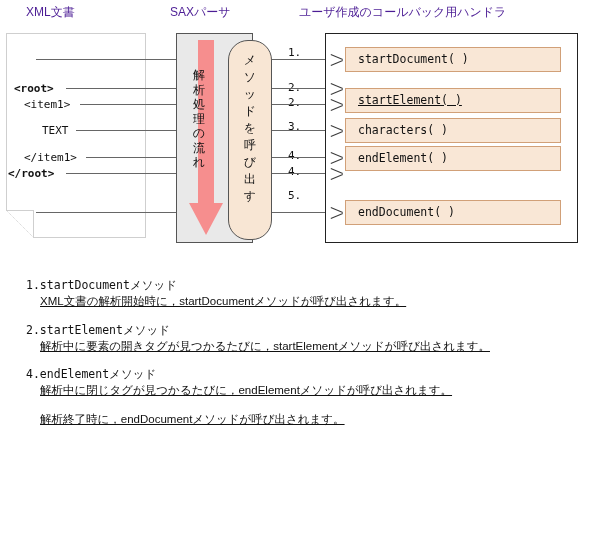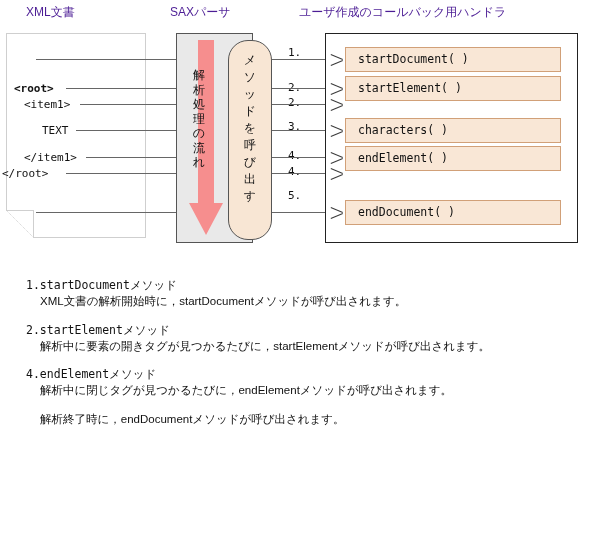--- a/index.html
+++ b/index.html
@@ -57,21 +57,21 @@
     font-family: "DejaVu Sans Mono", "Liberation Mono", monospace;
     font-size: 11px;
     line-height: 12px;
     white-space: nowrap;
     color: #111111;
   }
   #xl-root   { left: 14px; top: 83px; font-weight: bold; }
   #xl-item   { left: 24px; top: 99px; }
   #xl-text   { left: 42px; top: 125px; }
   #xl-eitem  { left: 24px; top: 152px; }
-  #xl-eroot  { left: 2px; top: 168px; }
+  #xl-eroot  { left: 8px; top: 168px; font-weight: bold; }
 
   
   .conn {
     position: absolute;
     height: 0;
     border-top: 1.4px solid #666666;
   }
 
   
   #sax-panel {
@@ -207,21 +207,21 @@
     font-family: "DejaVu Sans Mono", "Liberation Mono", monospace;
     font-size: 11.5px;
   }
   .mono { font-family: "DejaVu Sans Mono", "Liberation Mono", monospace; font-size: 11.5px; }
   .desc-body {
     font-size: 11.5px;
     line-height: 16.5px;
     padding-left: 14px;
     color: #111111;
   }
-  .desc-body div { white-space: nowrap; }
+  .desc-body div { white-space: nowrap; text-decoration: underline; }
 </style>
 </head>
 <body>
 
 <div class="heading" id="hd-xml">XML文書</div>
 <div class="heading" id="hd-sax">SAXパーサ</div>
 <div class="heading" id="hd-hand">ユーザ作成のコールバック用ハンドラ</div>
 
 <div id="xml-doc"></div>
 <div id="xml-fold"></div>
@@ -294,21 +294,21 @@
 
 <div class="chev" style="left:331px; top:54px;"></div>
 <div class="chev" style="left:331px; top:83px;"></div>
 <div class="chev" style="left:331px; top:99px;"></div>
 <div class="chev" style="left:331px; top:125px;"></div>
 <div class="chev" style="left:331px; top:152px;"></div>
 <div class="chev" style="left:331px; top:168px;"></div>
 <div class="chev" style="left:331px; top:207px;"></div>
 
 <div class="method-box" style="top:47px;">startDocument( )</div>
-<div class="method-box" style="top:76px;">startElement( )</div>
+<div class="method-box" style="top:88px;text-decoration:underline;">startElement( )</div>
 <div class="method-box" style="top:118px;">characters( )</div>
 <div class="method-box" style="top:146px;">endElement( )</div>
 <div class="method-box" style="top:200px;">endDocument( )</div>
 
 <div id="desc">
 
   <div class="desc-item">
     <div class="desc-title">
       <span class="desc-num">1.</span><span class="mono">startDocument</span><span>メソッド</span>
     </div>

